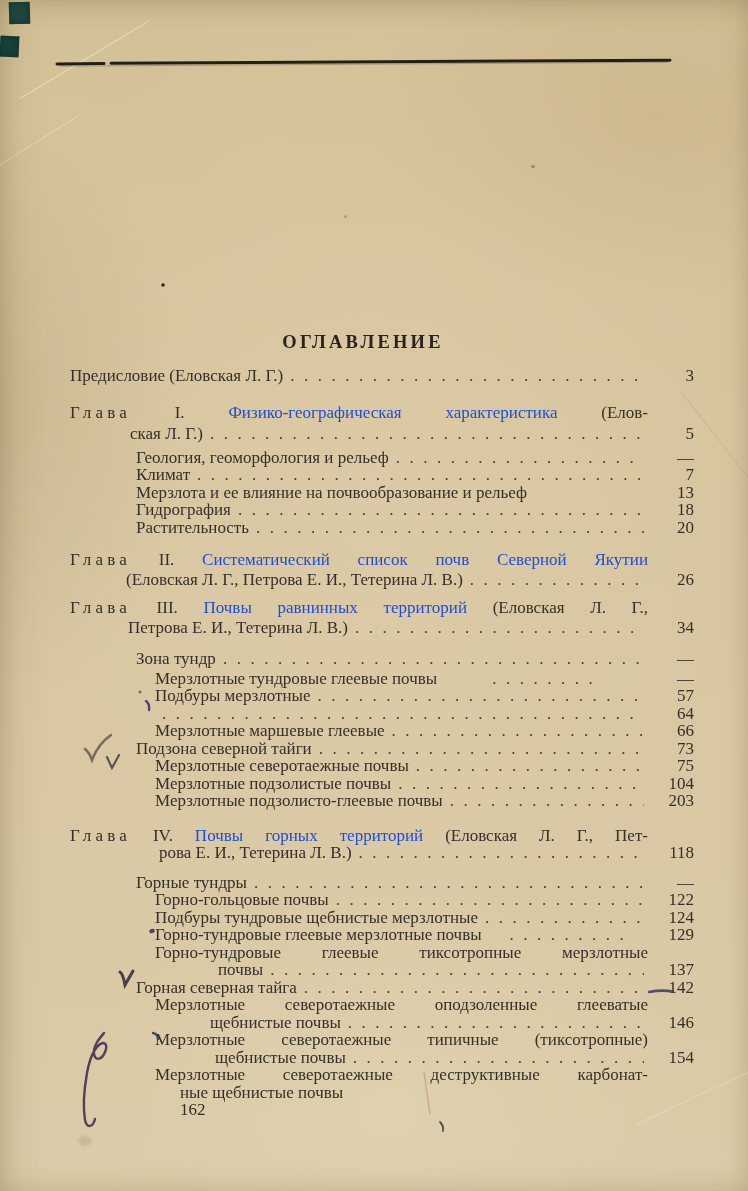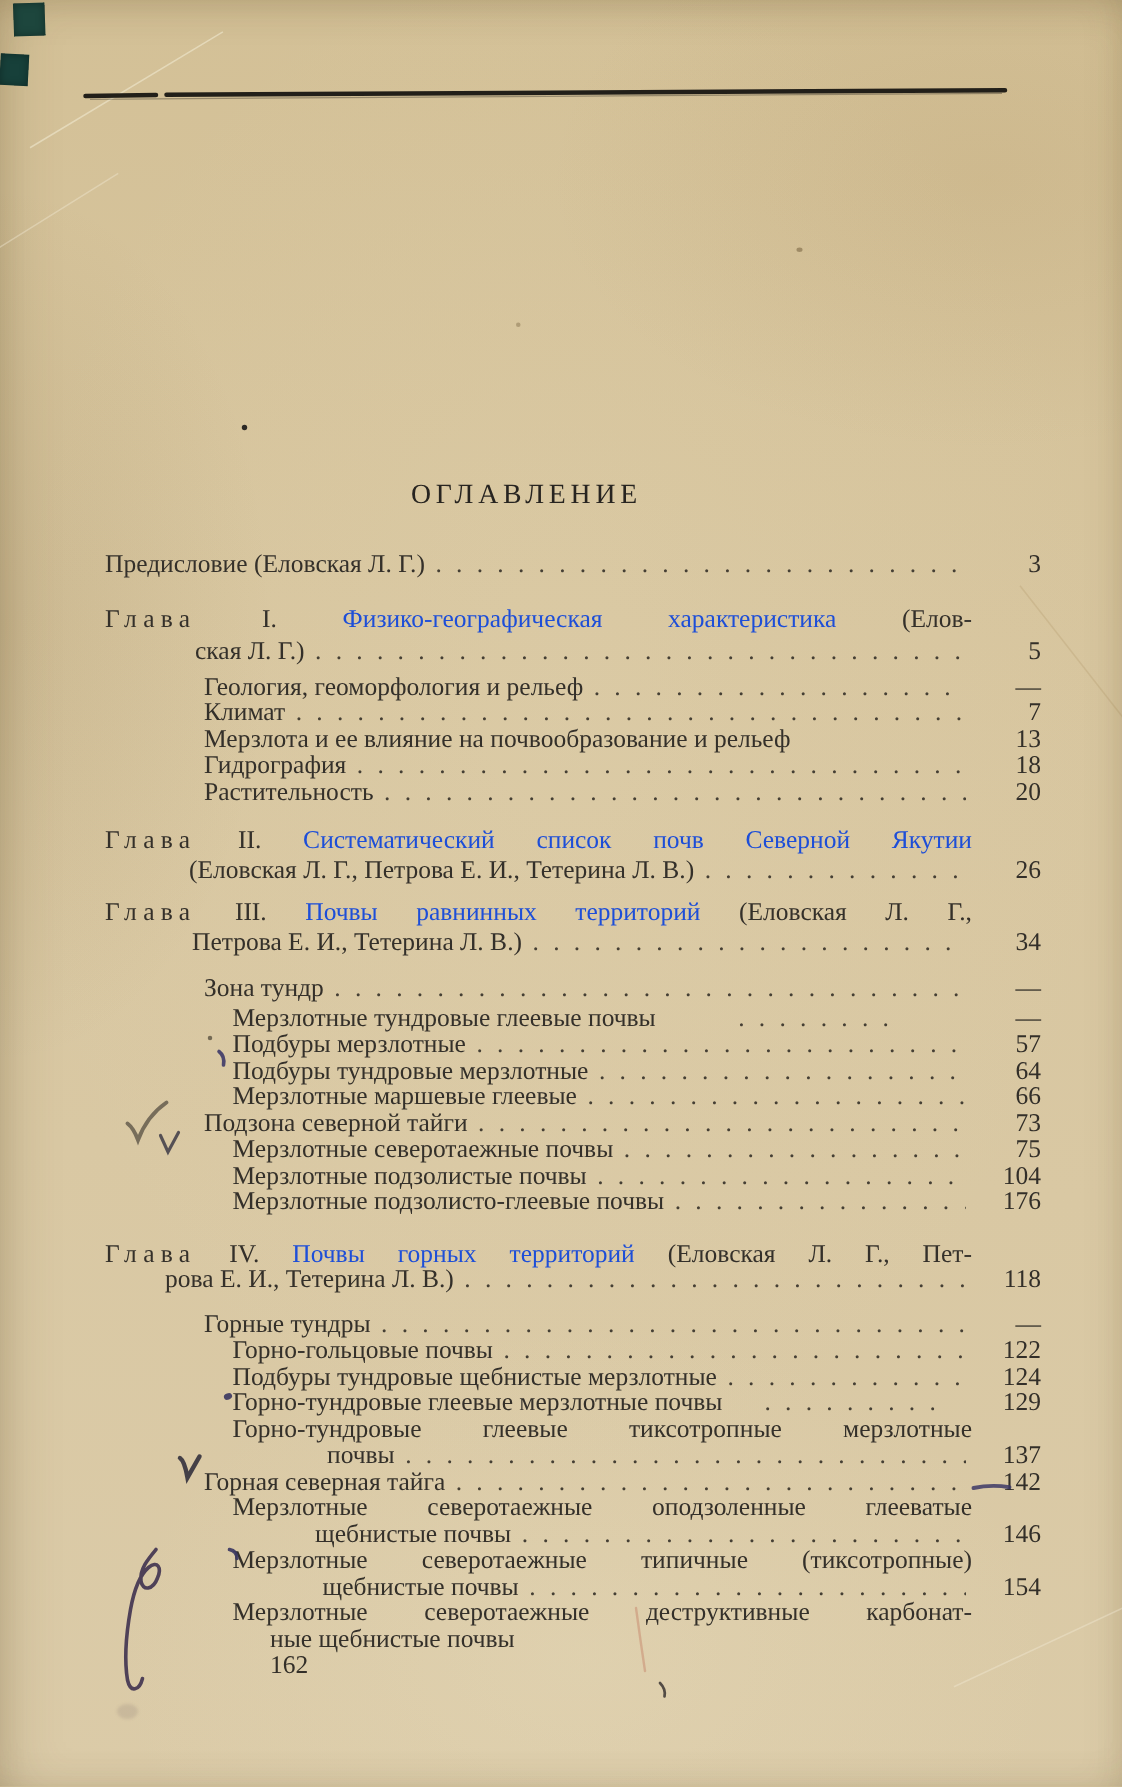--- a/index.html
+++ b/index.html
@@ -30,22 +30,22 @@
   .sc4{left:636px;top:1124px;width:130px;transform:rotate(-25deg);background:rgba(243,236,214,.40);}
   .fleck{position:absolute;border-radius:50%;pointer-events:none;}
   .f1{left:531px;top:165px;width:4px;height:3px;background:rgba(95,75,42,.45);}
   .f2{left:344px;top:215px;width:3px;height:3px;background:rgba(100,80,45,.35);}
   .f3{left:78px;top:1136px;width:14px;height:10px;background:rgba(70,58,70,.12);filter:blur(1px);}
   .corner-mark{position:absolute;pointer-events:none;}
   .cm1{left:9px;top:2px;width:21px;height:22px;background:#1d463d;transform:rotate(-2deg);box-shadow:inset 0 0 6px rgba(0,0,0,.35);}
   .cm2{left:0px;top:36px;width:19px;height:21px;background:#17403a;transform:rotate(3deg);box-shadow:inset 0 0 6px rgba(0,0,0,.35);}
   .rule-svg,.marks-svg{position:absolute;left:0;top:0;width:748px;height:1191px;pointer-events:none;}
   .page-title{
-    position:absolute;left:62px;top:320px;width:578px;margin:0;
-    text-align:center;font-size:18.5px;font-weight:normal;letter-spacing:3.2px;
+    position:absolute;left:62px;top:320px;width:578px;margin:12px;
+    text-align:center;font-size:18.5px;font-weight:bold;letter-spacing:3.2px;
     color:#272420;
   }
   .toc{position:absolute;left:70px;top:367px;width:624px;}
   .row{display:flex;align-items:baseline;line-height:17.5px;font-size:17px;color:#34302a;}
   .row .txt{flex:0 0 auto;white-space:nowrap;min-width:0;}
   .row.j .txt{flex:1 1 auto;white-space:normal;text-align:justify;text-align-last:justify;}
   .txt .b{font-weight:normal;color:#1d4ed8;}
   .txt .sp{letter-spacing:4.2px;}
   .leader{
     flex:1 1 0;overflow:hidden;white-space:nowrap;
@@ -147,21 +147,20 @@
     <span class="txt"><span>Мерзлотные тундровые глеевые почвы</span></span>
     <span class="leader">............................................................</span>
     <span class="page">—</span>
   </div>
     <div class="row" style="margin-left: 85px;">
     <span class="txt"><span>Подбуры мерзлотные</span></span>
     <span class="leader">............................................................</span>
     <span class="page">57</span>
   </div>
     <div class="row" style="margin-left: 85px;">
-    <span class="txt"><span>Подбуры тундровые мерзлотные</span></span>
     <span class="leader">............................................................</span>
     <span class="page">64</span>
   </div>
     <div class="row" style="margin-left: 85px;">
     <span class="txt"><span>Мерзлотные маршевые глеевые</span></span>
     <span class="leader">............................................................</span>
     <span class="page">66</span>
   </div>
     <div class="row" style="margin-left: 66px;">
     <span class="txt"><span>Подзона северной тайги</span></span>
@@ -174,28 +173,28 @@
     <span class="page">75</span>
   </div>
     <div class="row" style="margin-left: 85px;">
     <span class="txt"><span>Мерзлотные подзолистые почвы</span></span>
     <span class="leader">............................................................</span>
     <span class="page">104</span>
   </div>
     <div class="row" style="margin-left: 85px;">
     <span class="txt"><span>Мерзлотные подзолисто-глеевые почвы</span></span>
     <span class="leader">............................................................</span>
-    <span class="page">176</span>
+    <span class="page">203</span>
   </div>
     <div class="row j" style="margin-left: 0px; margin-top: 17px;">
     <span class="txt"><span class="sp">Глава</span><span> IV. </span><span class="b">Почвы горных территорий</span><span> (Еловская Л. Г., Пет-</span></span>
 
     <span class="page"></span>
   </div>
-    <div class="row" style="margin-left: 40px;">
+    <div class="row" style="margin-left: 89px;">
     <span class="txt"><span>рова Е. И., Тетерина Л. В.)</span></span>
     <span class="leader">............................................................</span>
     <span class="page">118</span>
   </div>
     <div class="row" style="margin-left: 66px; margin-top: 12px;">
     <span class="txt"><span>Горные тундры</span></span>
     <span class="leader">............................................................</span>
     <span class="page">—</span>
   </div>
     <div class="row" style="margin-left: 85px;">

